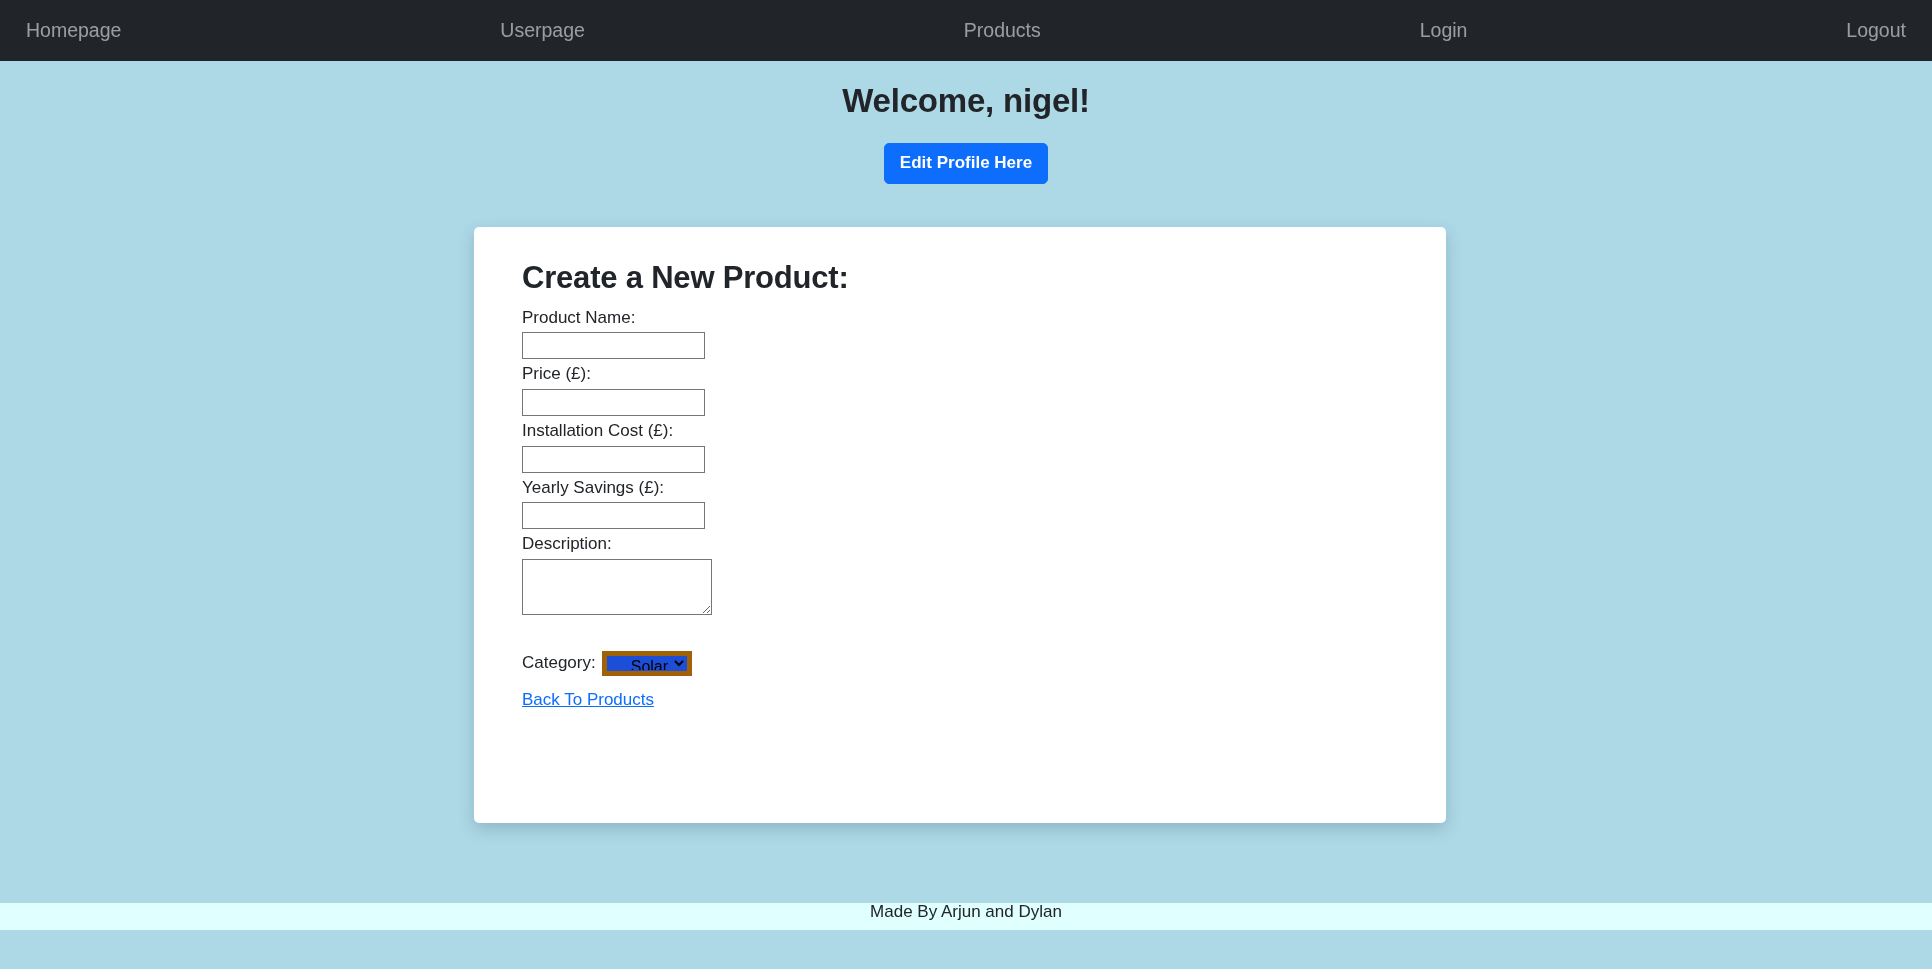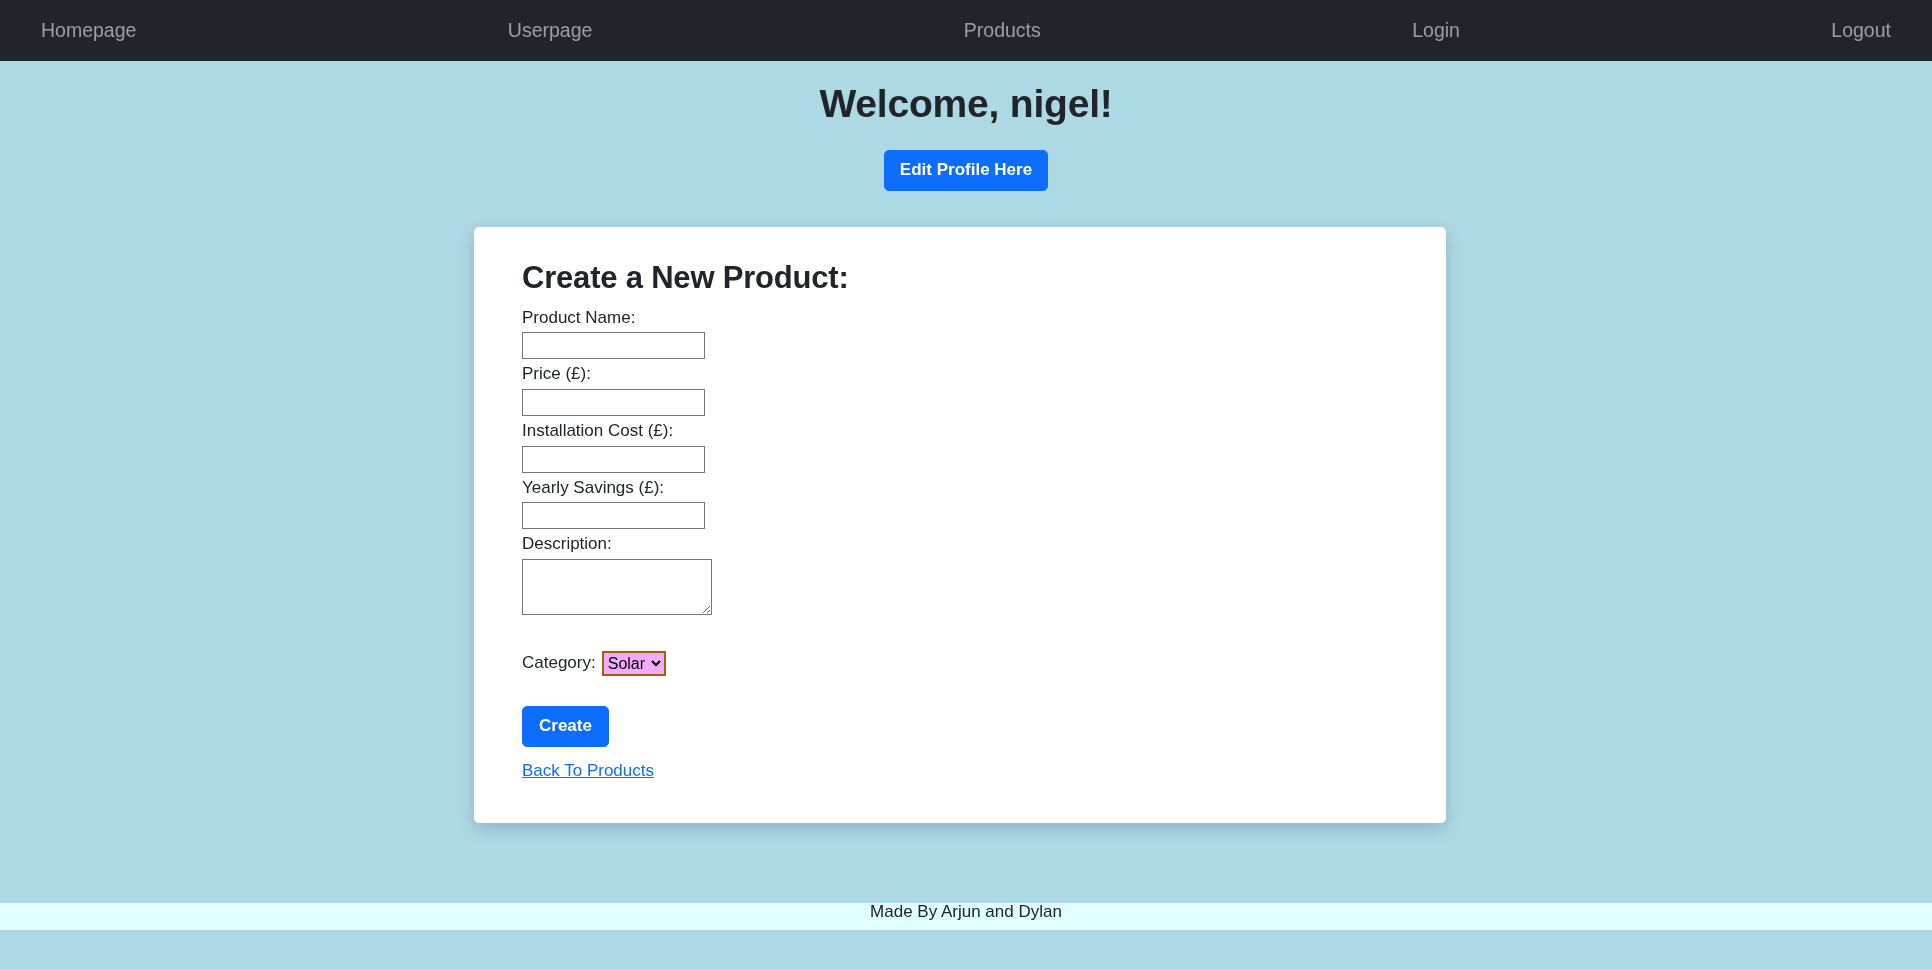--- a/index.html
+++ b/index.html
@@ -22,21 +22,21 @@
   .navbar {
     height: 61px;
     background: #212529;
     display: flex;
     align-items: center;
     padding: 0 24px;
     width: 100%;
   }
   .nav-list {
     list-style: none;
-    margin: 15px;
+    margin: 0;
     padding: 0;
     display: flex;
     width: 100%;
     justify-content: space-between;
     align-items: center;
   }
   .nav-item {
     color: rgba(255,255,255,0.55);
     font-size: 19.5px;
     line-height: 1;
@@ -45,21 +45,21 @@
     cursor: pointer;
     padding: 6px 2px;
   }
 
   
   .welcome-wrap {
     text-align: center;
     padding-top: 20px;
   }
   .welcome-title {
-    font-size: 39px;
+    font-size: 33px;
     font-weight: bold;
     margin: 0;
     line-height: 1.2;
     color: #212529;
     letter-spacing: -0.2px;
   }
   .edit-profile-wrap {
     text-align: center;
     margin-top: 22px;
   }
@@ -144,24 +144,24 @@
     display: flex;
     align-items: center;
     font-size: 17px;
     color: #212529;
   }
   .category-label { margin-right: 6px; }
   .form-select {
     font-family: "Liberation Sans", sans-serif;
     font-size: 16px;
     color: #000;
-    background: #f0abfc;
-    border: 2px solid #a16207;
+    background: #1d4ed8;
+    border: 5px solid #a16207;
     border-radius: 0;
-    padding: 1px 2px 1px 0;
+    padding: 1px 2px 1px 20px;
     height: 25px;
     cursor: pointer;
   }
   .create-btn-wrap { margin-top: 30px; }
   .btn-create {
     font-size: 17px;
     padding: 9px 16px 10px 16px;
   }
   .back-link-wrap { margin-top: 14px; }
   .back-link {
@@ -241,23 +241,20 @@
       <label class="form-label">Description:</label>
       <textarea class="form-textarea" style=""></textarea>
 
       <div class="category-row">
         <span class="category-label">Category:</span>
         <select class="form-select">
           <option>Solar</option>
         </select>
       </div>
 
-      <div class="create-btn-wrap">
-        <button type="button" class="btn btn-create">Create</button>
-      </div>
 
     </form>
 
     <div class="back-link-wrap">
       <a class="back-link" href="#">Back To Products</a>
     </div>
   </div>
 </div>
 
 <footer class="footer">

